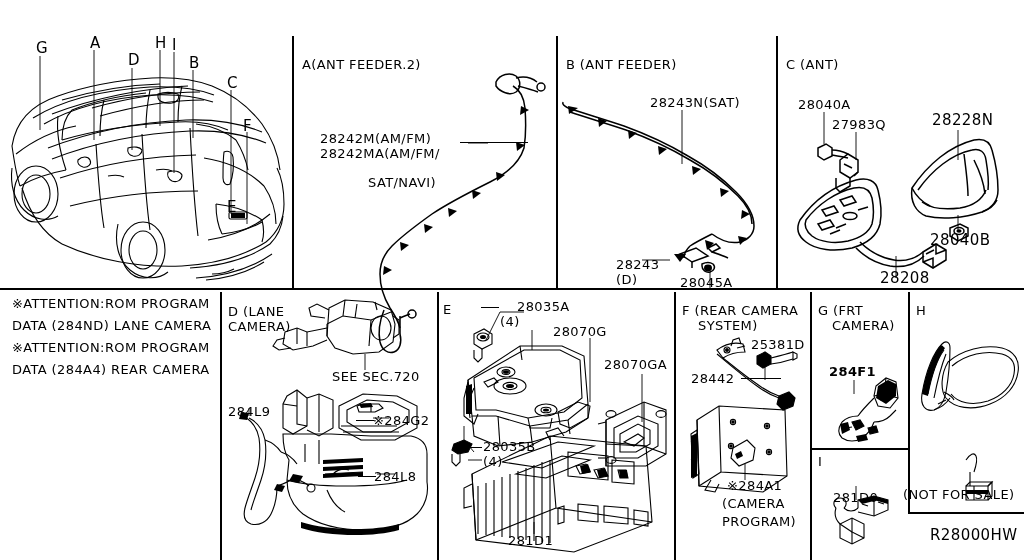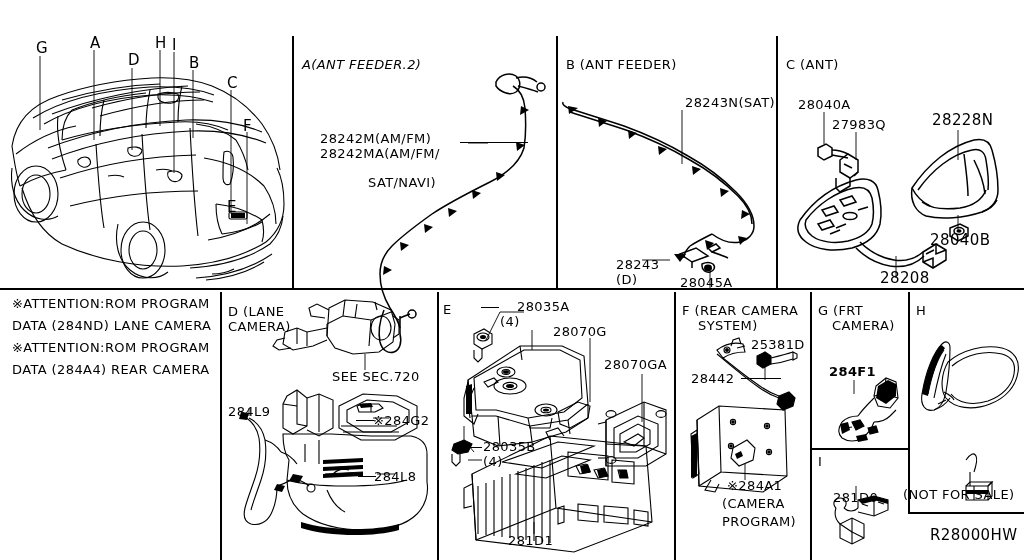--- a/index.html
+++ b/index.html
@@ -156,21 +156,21 @@
   <div class="lbl big" style="left:243px;top:118px;">F</div>
   <div class="lbl big" style="left:227px;top:199px;">E</div>
 
   <div>
     <div class="lbl pn" style="left:12px;top:297px;">※ATTENTION:ROM PROGRAM</div>
     <div class="lbl pn" style="left:12px;top:319px;">DATA (284ND) LANE CAMERA</div>
     <div class="lbl pn" style="left:12px;top:341px;">※ATTENTION:ROM PROGRAM</div>
     <div class="lbl pn" style="left:12px;top:363px;">DATA (284A4) REAR CAMERA</div>
   </div>
 
-  <div class="lbl hdr" style="left:302px;top:58px;font-style:italic;">A(ANT FEEDER.2)</div>
+  <div class="lbl hdr" style="left:302px;top:58px;">A(ANT FEEDER.2)</div>
   <div class="lbl pn" style="left:320px;top:132px;">28242M(AM/FM)</div>
   <div class="lbl pn" style="left:320px;top:147px;">28242MA(AM/FM/</div>
   <div class="lbl pn" style="left:368px;top:176px;">SAT/NAVI)</div>
 
   <svg width="250" height="230" style="left:300px;top:60px;">
     <g class="ln2">
 
       <path d="M213 26 C220 30 224 38 225 48 C226 62 226 76 224 88
                C219 104 206 114 190 122 C170 132 150 142 132 154
                C118 164 104 174 92 186 C84 194 80 204 80 214
@@ -199,21 +199,21 @@
       <path d="M100 182 l9 3 l-8 6 z"></path>
       <path d="M84 206 l8 4 l-9 5 z"></path>
     </g>
 
     <line class="lnthin" x1="188" y1="83" x2="188" y2="83"></line>
     <line class="lnthin" x1="168" y1="83" x2="188" y2="83"></line>
   </svg>
   <div class="rule" style="left:460px;top:142px;width:68px;height:1.2px;"></div>
 
   <div class="lbl hdr" style="left:566px;top:58px;">B (ANT FEEDER)</div>
-  <div class="lbl pn" style="left:650px;top:96px;margin-left:35px;">28243N(SAT)</div>
+  <div class="lbl pn" style="left:650px;top:96px;">28243N(SAT)</div>
   <div class="lbl pn" style="left:616px;top:258px;">28243</div>
   <div class="lbl pn" style="left:616px;top:273px;">(D)</div>
   <div class="lbl pn" style="left:680px;top:276px;">28045A</div>
 
   <svg width="212" height="225" style="left:562px;top:62px;">
     <g class="ln2">
       <path d="M6 46 C24 52 44 58 62 64 C84 72 106 82 126 94
                C144 104 160 116 174 130 C186 142 192 154 192 164
                C192 172 186 178 178 180 C168 182 158 178 150 172"></path>
       <path d="M8 50 C26 56 46 62 64 68 C86 76 108 86 128 98

